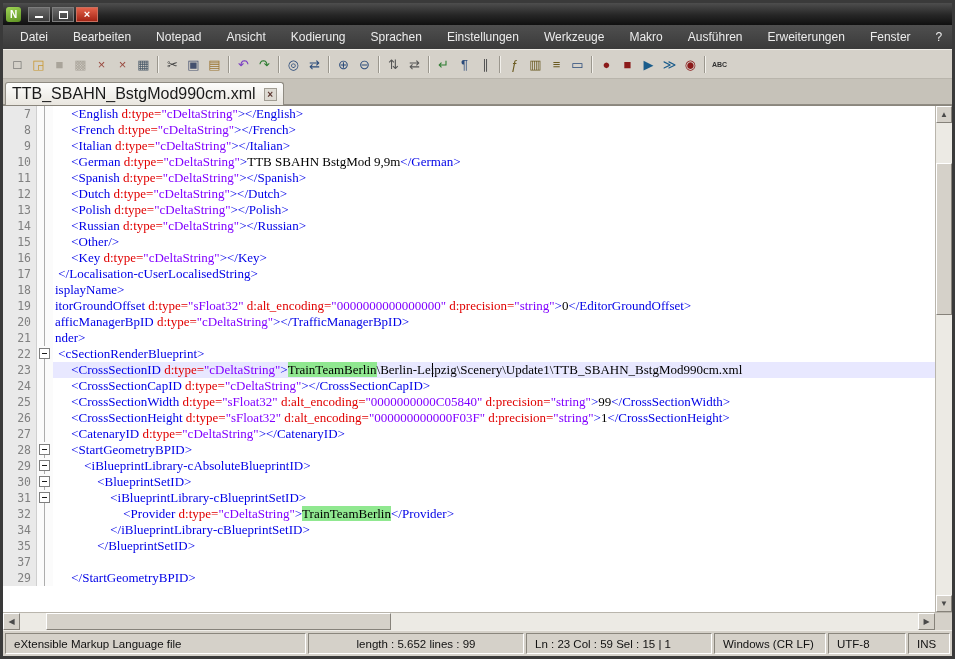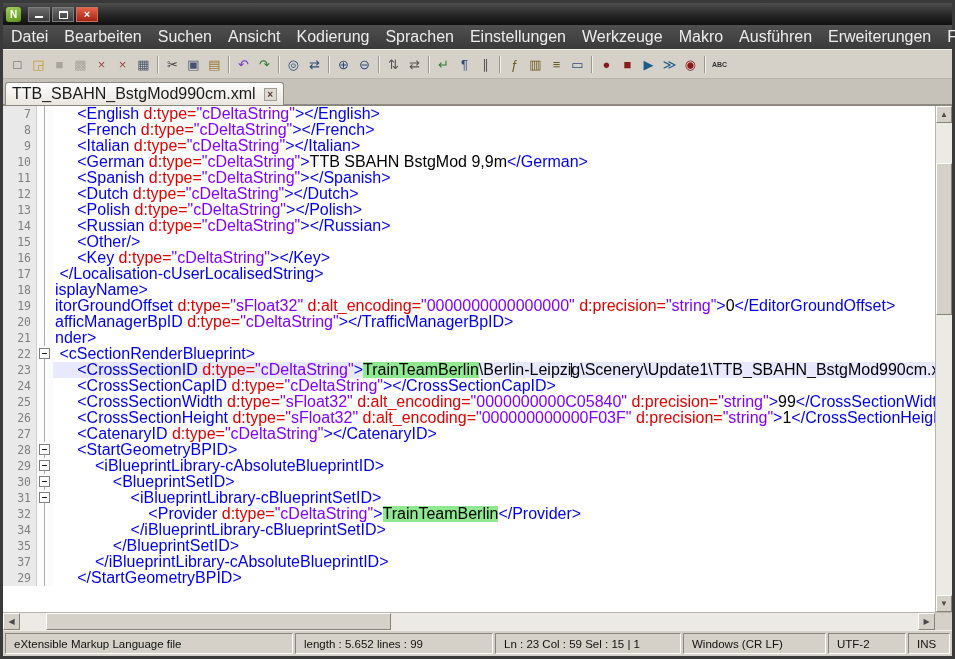--- a/index.html
+++ b/index.html
@@ -20,21 +20,21 @@
           background:linear-gradient(#6b6b6b,#3c3c3c); position:relative;
           color:#fff; font-size:11px; font-weight:bold; text-align:center; line-height:13px; }
   .wbtn.close { background:linear-gradient(#e4624a,#a42415); border-color:#c9705f; }
   .minglyph { position:absolute; left:6px; right:6px; bottom:3px; height:2px; background:#fff; }
   .maxglyph { position:absolute; left:6px; top:3px; width:9px; height:8px; border:1px solid #fff; border-top-width:2px; }
 
   
   .menubar { height:24px; flex:0 0 24px; background:linear-gradient(#4f4f4f,#3a3a3a);
              display:flex; align-items:stretch; }
   .menu-items { display:flex; flex:1; }
-  .mitem { color:#ececec; font-size:16px; line-height:24px; padding:0 8px; white-space:nowrap; }
+  .mitem { color:#ececec; font-size:12px; line-height:24px; padding:0 8px; white-space:nowrap;margin-left:9px; }
   .menuclose { color:#e8e8e8; font-size:13px; font-weight:bold; line-height:24px; padding:0 9px; }
 
   
   .toolbar { height:30px; flex:0 0 30px; background:#d5d1c9; border-top:1px solid #efede8;
              border-bottom:1px solid #b9b5ac; display:flex; align-items:center; padding:0 4px; }
   .tbtn { width:21px; height:21px; display:flex; align-items:center; justify-content:center;
           font-size:13px; line-height:21px; }
   .tbtn span { display:block; }
   .tbtn .small { font-size:7px; font-weight:bold; letter-spacing:0; }
   .tsep { width:2px; height:17px; margin:0 3px; border-left:1px solid #9b978e; border-right:1px solid #f2f0eb; }
@@ -55,21 +55,21 @@
   .row { display:flex; height:16px; }
   .gut { flex:0 0 34px; background:#e9e9e9; border-right:1px solid #cfcfcf; color:#808080;
          font-family:"DejaVu Sans Mono", monospace; font-size:11.5px; line-height:16px;
          text-align:right; padding-right:5px; }
   .fold { flex:0 0 16px; background:#fbfbfb; position:relative; }
   .fline::before { content:''; position:absolute; left:7px; top:0; bottom:0; width:1px; background:#adadad; }
   .fbox::before { content:''; position:absolute; left:7px; top:13px; bottom:0; width:1px; background:#adadad; }
   .box { position:absolute; left:2px; top:2px; width:11px; height:11px; background:#fff; border:1px solid #7f7f7f; }
   .box::after { content:''; position:absolute; left:2px; right:2px; top:4px; height:1px; background:#1a1a1a; }
   .code { flex:1; position:relative; overflow:hidden; white-space:pre; padding-left:2px;
-          font-family:Liberation Sans, sans-serif; font-size:16px; line-height:16px; color:var(--txt); }
+          font-family:Liberation Serif, serif; font-size:13px; line-height:16px; color:var(--txt); }
   .cur .code { background:var(--curline); }
   .tag  { color:var(--tag); }
   .attr { color:var(--attr); }
   .str  { color:var(--str); }
   .txt  { color:var(--txt);margin-top:32px; }
   .hlt  { background:var(--hlt); }
   .caret { position:absolute; top:1px; height:14px; width:1px; background:#000; }
 
   
   .vscroll { flex:0 0 17px; background:#eceae4; display:flex; flex-direction:column; border-left:1px solid #b9b5ac; }
@@ -83,23 +83,23 @@
   .hthumb { position:absolute; top:0; bottom:0; left:26px; width:345px; background:#d5d1c9;
             border:1px solid; border-color:#fff #86827a #86827a #fff; }
   .corner { flex:0 0 17px; background:#d5d1c9; }
 
   
   .statusbar { height:26px; flex:0 0 26px; background:#d5d1c9; border-top:1px solid #f0eee9;
                display:flex; align-items:stretch; padding:2px; gap:2px; }
   .seg { border:1px solid; border-color:#8a867d #fff #fff #8a867d; background:#d5d1c9;
          font-size:11.5px; color:#111; line-height:20px; padding:0 8px; white-space:nowrap; overflow:hidden; }
   .seg.grow { flex:1; }
-  .seg[data-name="status-length-lines"]    { width:198px; }
+  .seg[data-name="status-length-lines"]    { width:216px;text-align:center; }
   .seg[data-name="status-cursor-position"] { width:186px; }
-  .seg[data-name="status-eol-format"]      { width:143px; }
+  .seg[data-name="status-eol-format"]      { width:112px; }
   .seg[data-name="status-encoding"]        { width:78px; }
   .seg[data-name="status-insert-mode"]     { width:42px; }
 </style>
 </head>
 <body>
 
 <div class="window" data-name="notepadpp-window">
 
   <div class="titlebar" data-name="title-bar">
     <div class="appicon" data-name="notepadpp-app-icon">N</div>
@@ -111,21 +111,21 @@
           <span class="maxglyph" data-name="maximize-icon"></span>
         </div>
       <div class="wbtn close" data-name="close-button">×</div>
     </div>
   </div>
 
   <div class="menubar" data-name="menu-bar">
     <div class="menu-items" id="menu-items">
         <div class="mitem" data-name="menu-item-datei">Datei</div>
         <div class="mitem" data-name="menu-item-bearbeiten">Bearbeiten</div>
-        <div class="mitem" data-name="menu-item-suchen">Suchen</div>
+        <div class="mitem" data-name="menu-item-suchen">Notepad</div>
         <div class="mitem" data-name="menu-item-ansicht">Ansicht</div>
         <div class="mitem" data-name="menu-item-kodierung">Kodierung</div>
         <div class="mitem" data-name="menu-item-sprachen">Sprachen</div>
         <div class="mitem" data-name="menu-item-einstellungen">Einstellungen</div>
         <div class="mitem" data-name="menu-item-werkzeuge">Werkzeuge</div>
         <div class="mitem" data-name="menu-item-makro">Makro</div>
         <div class="mitem" data-name="menu-item-ausfhren">Ausführen</div>
         <div class="mitem" data-name="menu-item-erweiterungen">Erweiterungen</div>
         <div class="mitem" data-name="menu-item-fenster">Fenster</div>
         <div class="mitem" data-name="menu-item-hilfe">?</div>
@@ -394,21 +394,21 @@
             <div class="code" data-name="code-line"><span class="txt">                 </span><span class="tag">&lt;/iBlueprintLibrary-cBlueprintSetID&gt;</span></div>
           </div>
           <div class="row" data-name="editor-line-35">
             <div class="gut" data-name="line-number">35</div>
             <div class="fold fline" data-name="fold-guide-line"></div>
             <div class="code" data-name="code-line"><span class="txt">             </span><span class="tag">&lt;/BlueprintSetID&gt;</span></div>
           </div>
           <div class="row" data-name="editor-line-37">
             <div class="gut" data-name="line-number">37</div>
             <div class="fold fline" data-name="fold-guide-line"></div>
-            <div class="code" data-name="code-line"><span class="txt">         </span><span class="tag">&lt;/iBlueprintLibrary-cAbsoluteBlueprintID&gt;</span></div>
+            <div class="code" data-name="code-line"><span class="txt">         </span></div>
           </div>
           <div class="row" data-name="editor-line-38">
             <div class="gut" data-name="line-number">29</div>
             <div class="fold fline" data-name="fold-guide-line"></div>
             <div class="code" data-name="code-line"><span class="txt">     </span><span class="tag">&lt;/StartGeometryBPID&gt;</span></div>
           </div>
         </div>
       <div class="vscroll" data-name="vertical-scrollbar">
         <div class="sbtn" data-name="scroll-up-icon">▲</div>
         <div class="vtrack" data-name="vertical-scroll-track">
@@ -425,17 +425,17 @@
       <div class="sbtn" data-name="scroll-right-icon">▶</div>
       <div class="corner" data-name="scrollbar-corner"></div>
     </div>
   </div>
 
   <div class="statusbar" id="statusbar" data-name="status-bar">
       <div class="seg grow" data-name="status-doc-type">eXtensible Markup Language file</div>
       <div class="seg" data-name="status-length-lines">length : 5.652    lines : 99</div>
       <div class="seg" data-name="status-cursor-position">Ln : 23   Col : 59   Sel : 15 | 1</div>
       <div class="seg" data-name="status-eol-format">Windows (CR LF)</div>
-      <div class="seg" data-name="status-encoding">UTF-2</div>
+      <div class="seg" data-name="status-encoding">UTF-8</div>
       <div class="seg" data-name="status-insert-mode">INS</div>
     </div>
 
 </div>
 
 </body></html>

